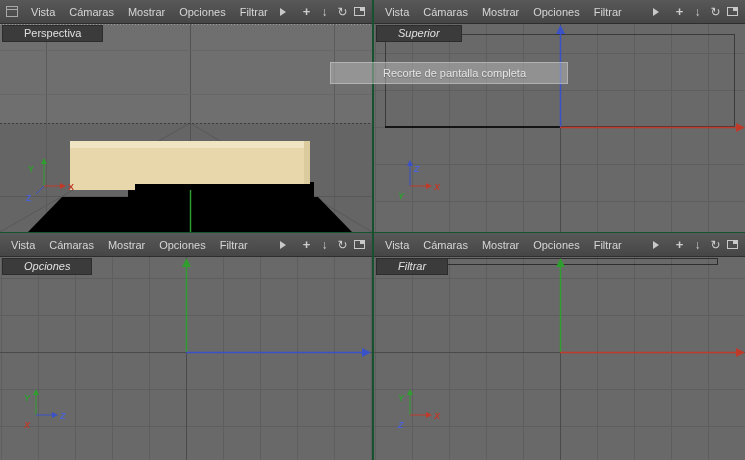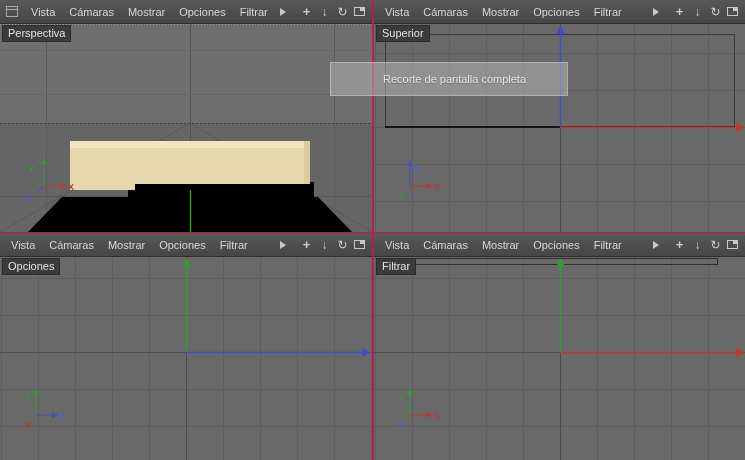--- a/index.html
+++ b/index.html
@@ -1,17 +1,17 @@
 <!DOCTYPE html>
 <html><head>
 <meta charset="utf-8">
 <style>
   html,body{margin:0;padding:0;background:#1e1e1e;}
   *{box-sizing:border-box;}
-  #stage{position:relative;width:745px;height:460px;background:#be185d;overflow:hidden;
+  #stage{position:relative;width:745px;height:460px;background:#14532d;overflow:hidden;
          font-family:"Liberation Sans",sans-serif;}
   .vp{position:absolute;background:#696969;overflow:hidden;}
   #vp-p{left:0;top:0;width:372px;height:232px;}
   #vp-t{left:374px;top:0;width:371px;height:232px;}
   #vp-r{left:0;top:233px;width:372px;height:227px;}
   #vp-f{left:374px;top:233px;width:371px;height:227px;}
 
   .menubar{position:absolute;left:0;right:0;top:0;height:24px;
            background:linear-gradient(#585858,#464646);
            border-bottom:1px solid #2e2e2e;
@@ -26,30 +26,30 @@
   .tool-icon.bold{font-weight:bold;font-size:13px;}
   .toggle-icon{width:11px;height:9px;border:1px solid #c9c9c9;position:relative;display:inline-block;}
   .toggle-icon::after{content:"";position:absolute;right:-1px;top:-1px;width:5px;height:4px;background:#c9c9c9;}
   .winicon{width:12px;height:11px;border:1px solid #a8a8a8;display:inline-block;margin:0 6px 0 2px;position:relative;}
   .winicon::before{content:"";position:absolute;left:0;right:0;top:2px;height:1px;background:#a8a8a8;}
 
   .content{position:absolute;left:0;right:0;top:24px;bottom:0;}
   .grid{background-color:#696969;
         background-image:linear-gradient(#5e5e5e 1px,transparent 1px),
                          linear-gradient(90deg,#5e5e5e 1px,transparent 1px);
-        background-size:37px 37px;}
+        background-size:37px 37px;font-style:italic;}
   #vp-t .content{background-position:1px 29px;}
   #vp-r .content,#vp-f .content{background-position:1px 21px;}
 
   .vplabel{position:absolute;top:1px;left:2px;z-index:3;background:#3b3b3b;color:#e0e0e0;
-           font-size:11px;line-height:15px;padding:0 5px;border:1px solid #2c2c2c;}
+           font-size:11px;line-height:15px;padding:0 21px;border:1px solid #2c2c2c;}
   svg.scene{position:absolute;left:0;top:0;z-index:1;}
   svg text{font-family:"Liberation Sans",sans-serif;font-size:9px;font-weight:bold;}
 
-  .overlay{position:absolute;left:330px;top:62px;width:238px;height:34px;z-index:40;
+  .overlay{position:absolute;left:330px;top:62px;width:238px;height:22px;z-index:40;
            background:rgba(186,186,186,0.5);border:1px solid rgba(225,225,225,0.4);
            color:#e4e4e4;font-size:11px;display:flex;align-items:center;justify-content:center;
            text-shadow:0 1px 1px rgba(0,0,0,0.25);padding-left:11px;}
 </style>
 </head>
 <body>
 
 <div id="stage">
 
   <div class="vp" id="vp-p">

